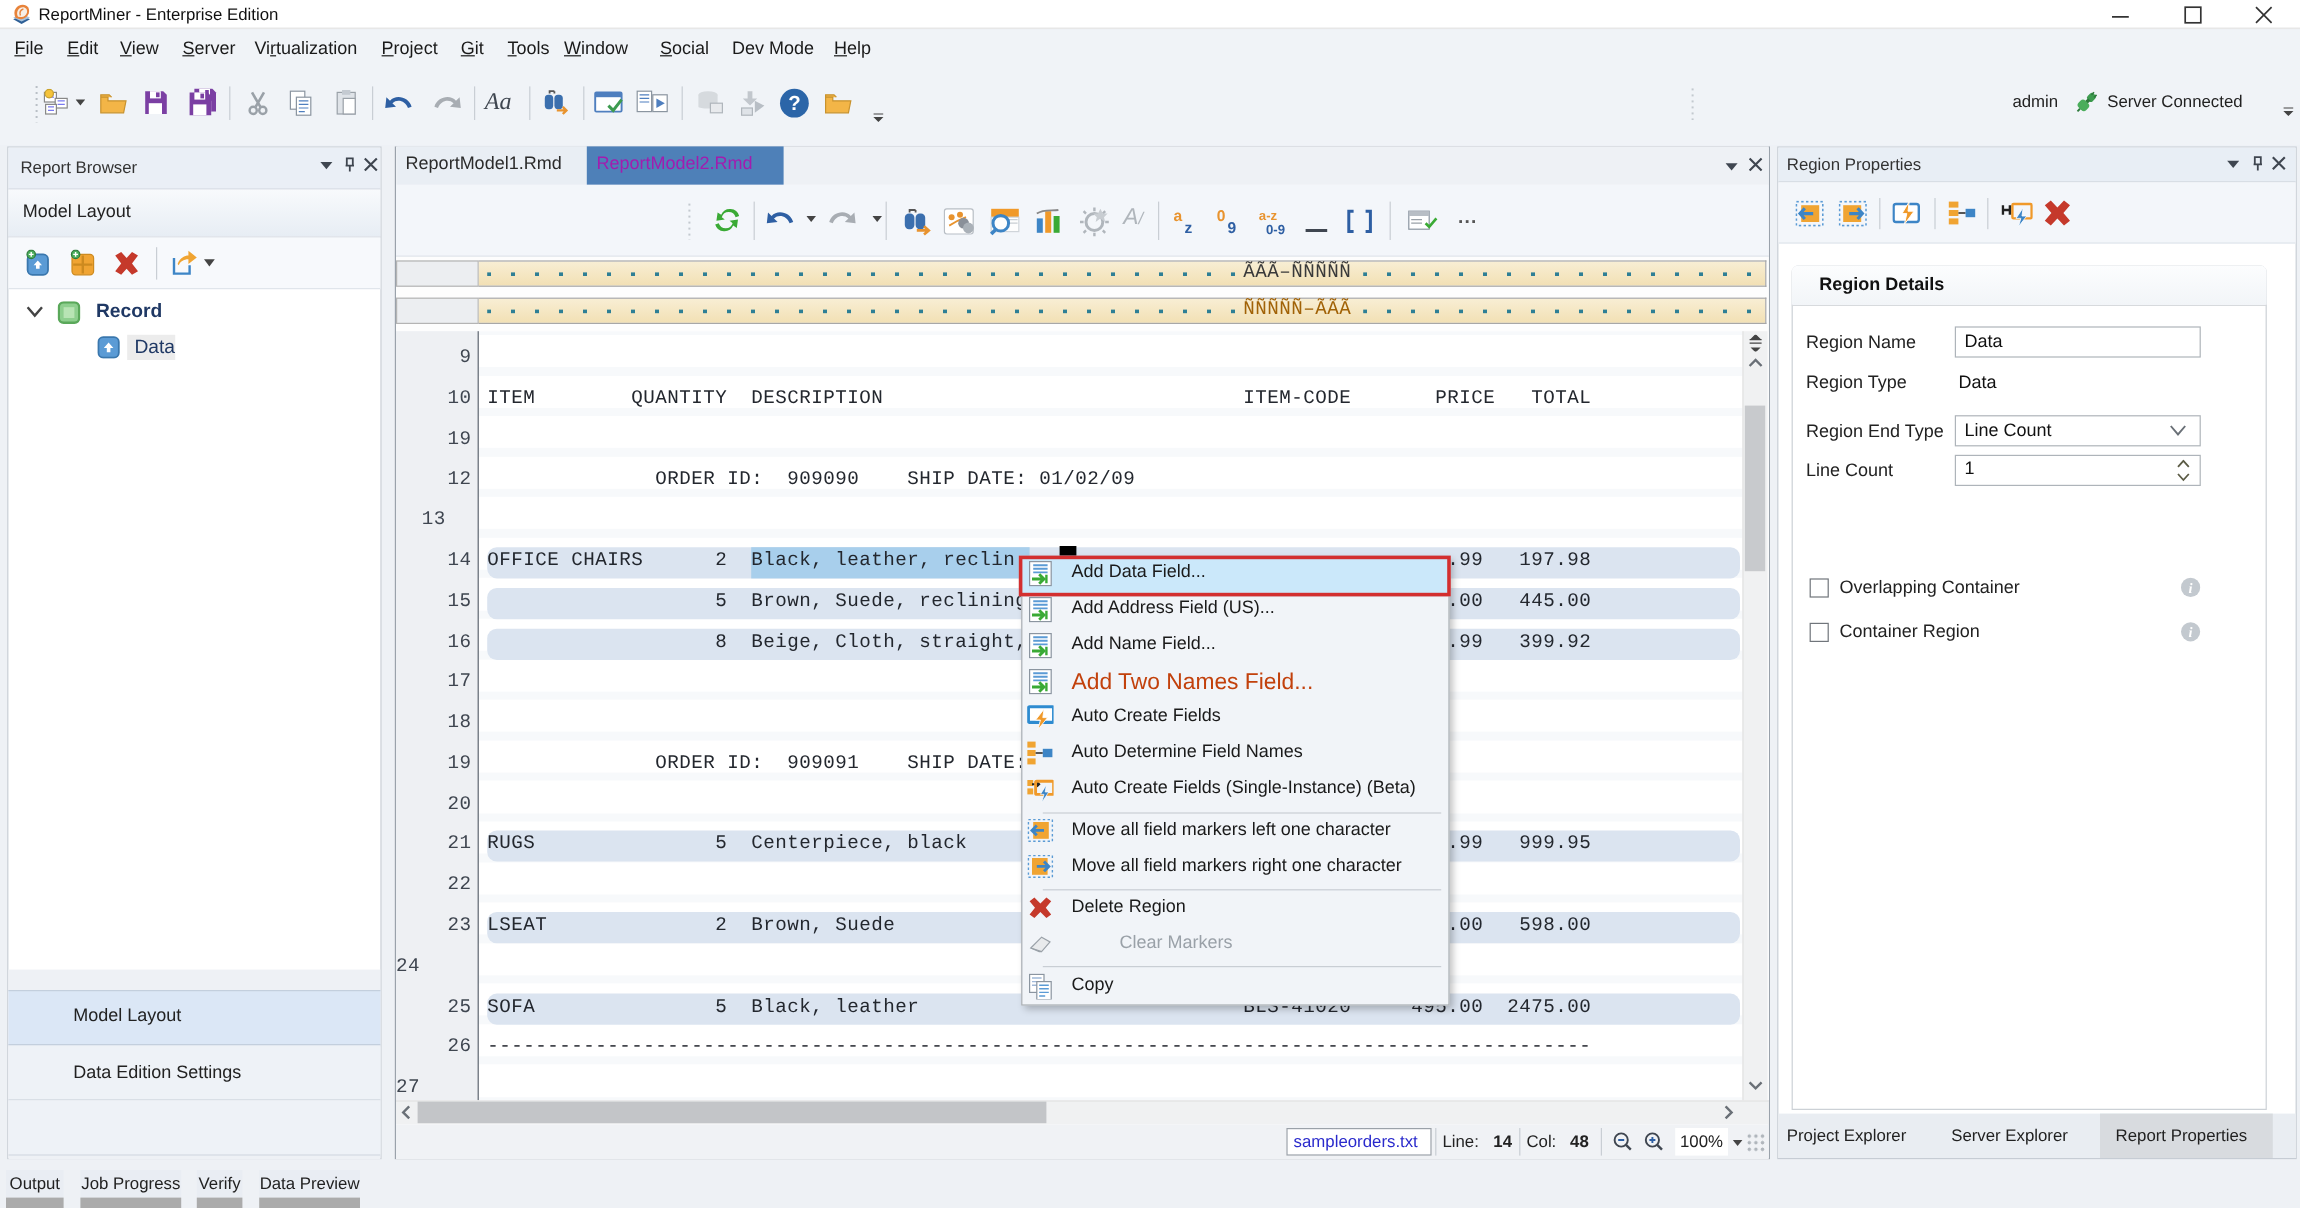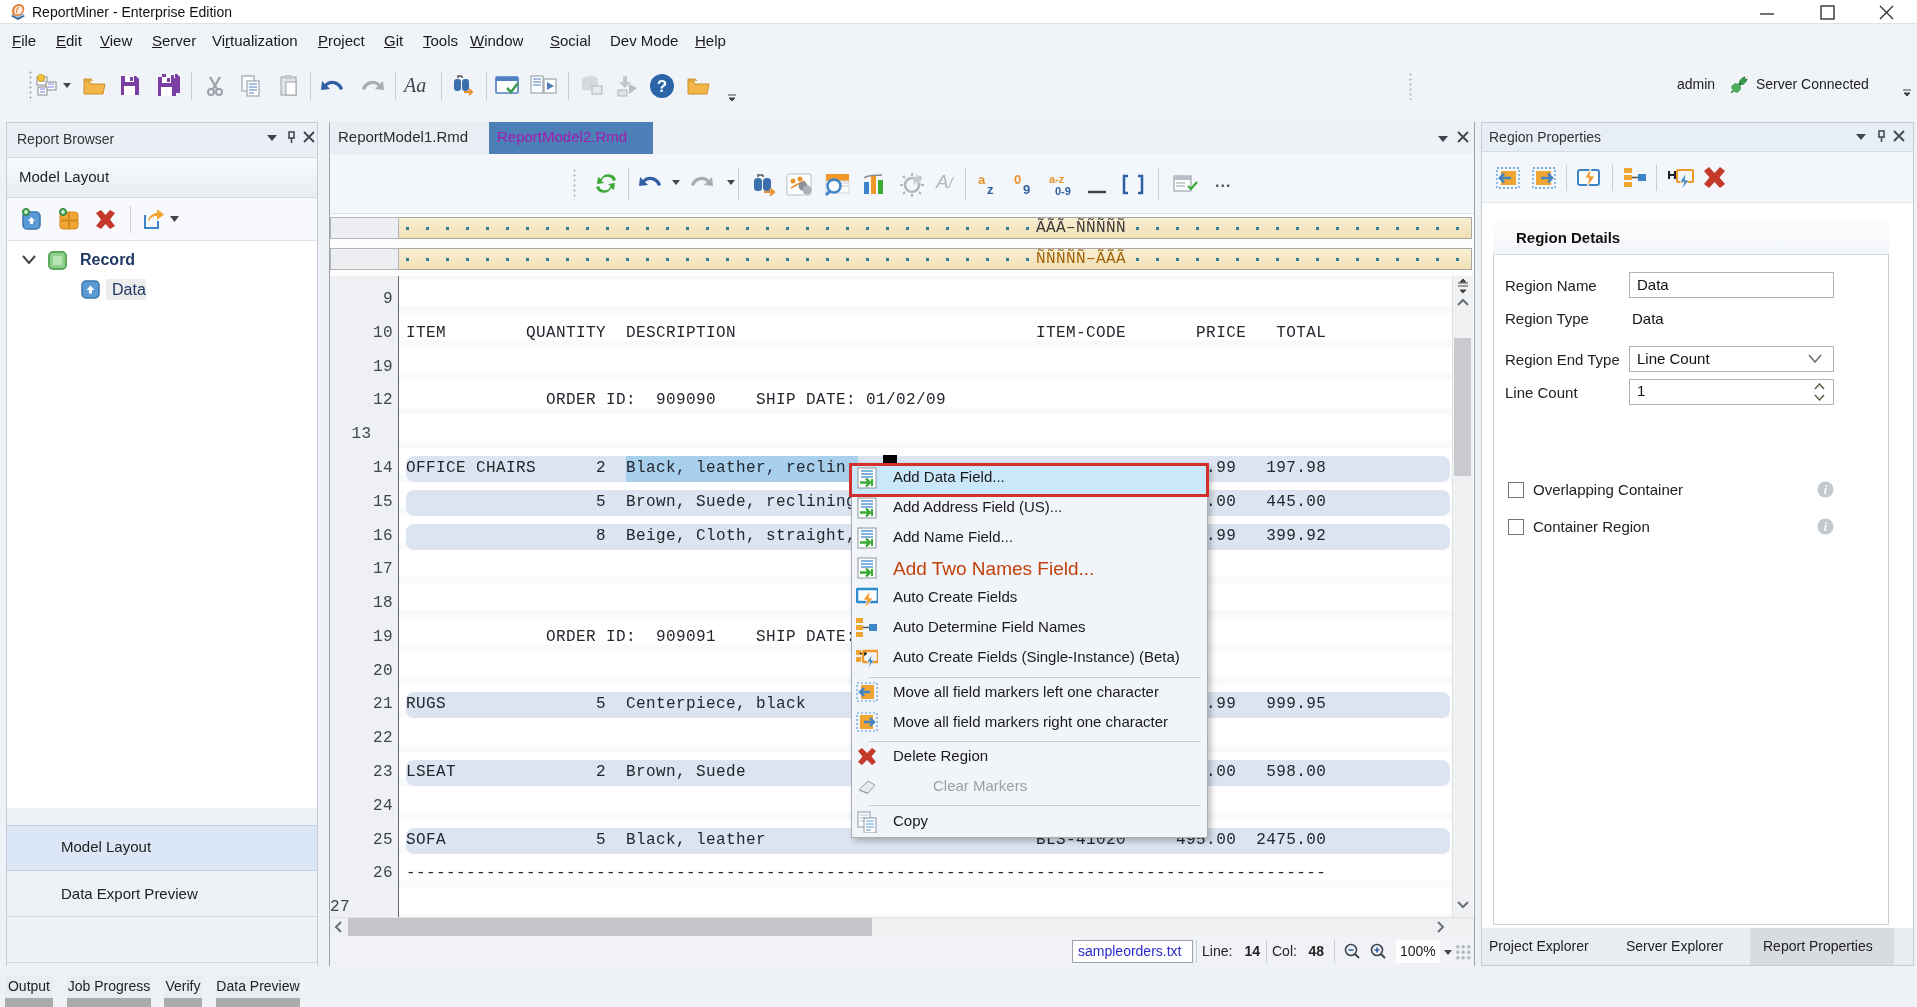--- a/index.html
+++ b/index.html
@@ -200,21 +200,21 @@
 <div class="abs" style="left:106px;top:279px;width:40px;height:21px;background:#ececec;"></div>
 <svg class="abs" style="left:81px;top:280px" width="19" height="19" viewBox="0 0 19 19">
     <rect x="1" y="1" width="17" height="17" rx="4" fill="#5b9bd5" stroke="#3a77ad" stroke-width="1.5"></rect>
     <path d="M9.5 5.5 L13.5 10 L11 10 L11 13.5 L8 13.5 L8 10 L5.5 10 Z" fill="#fff"></path>
   </svg>
 <div class="abs" style="left:112px;top:281px;font-size:16px;color:#1f3864;">Data</div>
 <div class="abs" style="left:7px;top:808px;width:310px;height:158px;background:#eef1f5;"></div>
 <div class="abs" style="left:7px;top:825px;width:310px;height:46px;background:#dbe7f6;border-top:1px solid #c3cfdd;border-bottom:1px solid #c3cfdd;"></div>
 <div class="abs" style="left:61px;top:838px;font-size:15px;color:#222;">Model Layout</div>
 <div class="abs" style="left:7px;top:872px;width:310px;height:45px;background:#eef2f7;border-bottom:1px solid #d4dae2;"></div>
-<div class="abs" style="left:61px;top:885px;font-size:15px;color:#222;">Data Export Preview</div>
+<div class="abs" style="left:61px;top:885px;font-size:15px;color:#222;">Data Edition Settings</div>
 <div class="abs" style="left:7px;top:917px;width:310px;height:46px;background:#eef2f7;border-bottom:1px solid #d4dae2;"></div>
 <div class="abs" style="left:5px;top:975px;width:48px;height:23px;background:#e9edf3;"></div>
 <div class="abs" style="left:5px;top:978px;width:48px;font-size:14px;color:#222;text-align:center;">Output</div>
 <div class="abs" style="left:5px;top:998px;width:48px;height:9px;background:#ababab;"></div>
 <div class="abs" style="left:67px;top:975px;width:84px;height:23px;background:#e9edf3;"></div>
 <div class="abs" style="left:67px;top:978px;width:84px;font-size:14px;color:#222;text-align:center;">Job Progress</div>
 <div class="abs" style="left:67px;top:998px;width:84px;height:9px;background:#ababab;"></div>
 <div class="abs" style="left:164px;top:975px;width:38px;height:23px;background:#e9edf3;"></div>
 <div class="abs" style="left:164px;top:978px;width:38px;font-size:14px;color:#222;text-align:center;">Verify</div>
 <div class="abs" style="left:164px;top:998px;width:38px;height:9px;background:#ababab;"></div>
@@ -351,21 +351,21 @@
 <div class="abs" style="left:330px;top:559.2px;width:63px;text-align:right;"><span class="mono" style="color:#3f4650;">17</span></div>
 <div class="abs" style="left:330px;top:593.0px;width:63px;text-align:right;"><span class="mono" style="color:#3f4650;">18</span></div>
 <div class="abs" style="left:330px;top:626.8px;width:63px;text-align:right;"><span class="mono" style="color:#3f4650;">19</span></div>
 <div class="abs" style="left:406px;top:626.8px;"><span class="mono">              ORDER ID:  909091    SHIP DATE: 01/03/09</span></div>
 <div class="abs" style="left:330px;top:660.6px;width:63px;text-align:right;"><span class="mono" style="color:#3f4650;">20</span></div>
 <div class="abs" style="left:330px;top:694.4px;width:63px;text-align:right;"><span class="mono" style="color:#3f4650;">21</span></div>
 <div class="abs" style="left:406px;top:694.4px;"><span class="mono">RUGS               5  Centerpiece, black                       RGS-41024     199.99   999.95</span></div>
 <div class="abs" style="left:330px;top:728.1px;width:63px;text-align:right;"><span class="mono" style="color:#3f4650;">22</span></div>
 <div class="abs" style="left:330px;top:761.9px;width:63px;text-align:right;"><span class="mono" style="color:#3f4650;">23</span></div>
 <div class="abs" style="left:406px;top:761.9px;"><span class="mono">LSEAT              2  Brown, Suede                             LST-41025     299.00   598.00</span></div>
-<div class="abs" style="left:330px;top:795.7px;width:63px;text-align:right;"><span class="mono" style="color:#3f4650;">24</span></div>
+<div class="abs" style="left:330px;top:795.7px;width:63px;text-align:left;"><span class="mono" style="color:#3f4650;">24</span></div>
 <div class="abs" style="left:330px;top:829.5px;width:63px;text-align:right;"><span class="mono" style="color:#3f4650;">25</span></div>
 <div class="abs" style="left:406px;top:829.5px;"><span class="mono">SOFA               5  Black, leather                           BLS-41020     495.00  2475.00</span></div>
 <div class="abs" style="left:330px;top:863.3px;width:63px;text-align:right;"><span class="mono" style="color:#3f4650;">26</span></div>
 <div class="abs" style="left:406px;top:863.3px;"><span class="mono">--------------------------------------------------------------------------------------------</span></div>
 <div class="abs" style="left:330px;top:897.0px;width:63px;text-align:left;"><span class="mono" style="color:#3f4650;">27</span></div>
 <div class="abs" style="left:883px;top:455px;width:14px;height:9px;background:#000;"></div>
 <div class="abs" style="left:1452px;top:276px;width:21px;height:641px;background:#f0f1f2;border-left:1px solid #e2e2e2;"></div>
 <svg class="abs" style="left:1456px;top:279px" width="14" height="14" viewBox="0 0 14 14">
     <path d="M2 4 H12 M2 7 H12 M7 0 L10 3 H4 Z M7 14 L4 11 H10 Z" stroke="#444" fill="#444" stroke-width="1"></path>
   </svg>

